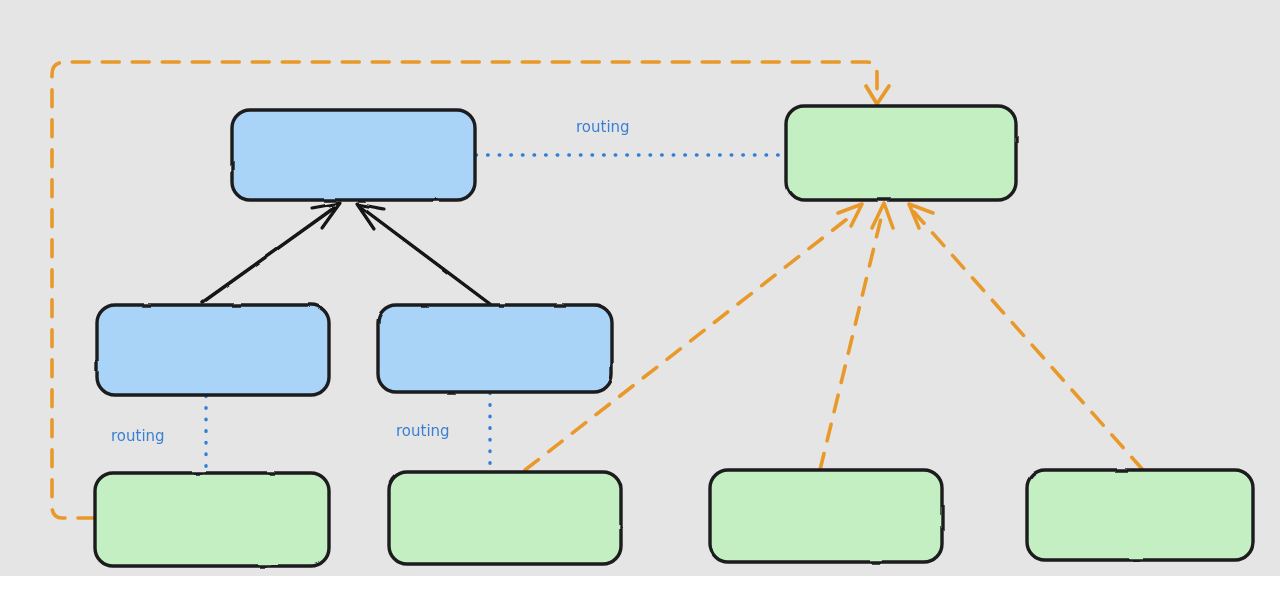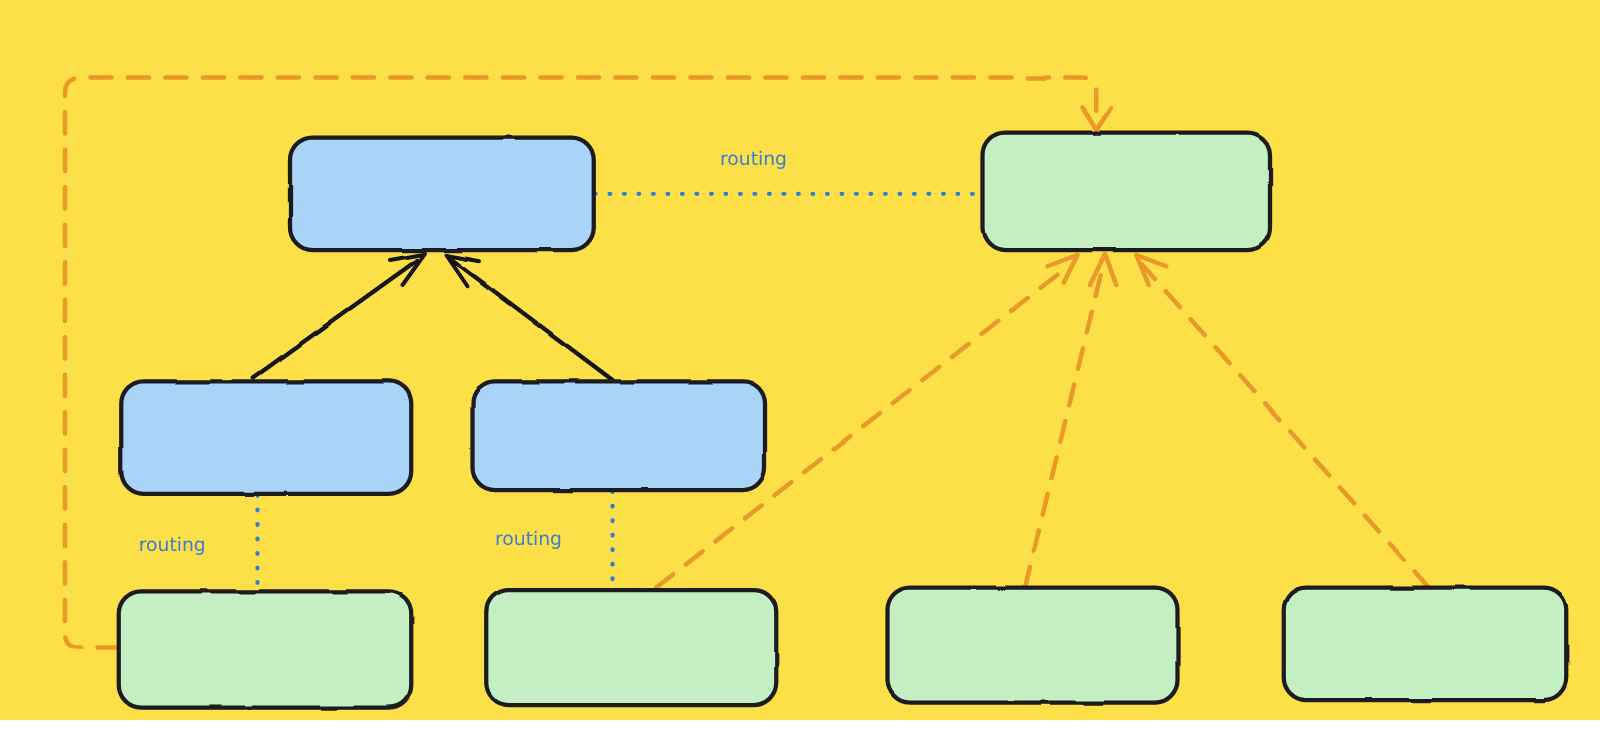--- a/index.html
+++ b/index.html
@@ -1,18 +1,18 @@
 <!DOCTYPE html>
 <html><head>
 <meta charset="utf-8">
 <style>
   html,body{margin:0;padding:0;background:#ffffff;}
   body{width:1280px;height:596px;overflow:hidden;
        font-family:"DejaVu Sans",sans-serif;}
-  #canvas{position:relative;width:1280px;height:576px;background:#fde047;}
+  #canvas{position:relative;width:1280px;height:576px;background:#e5e5e5;}
   svg.layer{position:absolute;left:0;top:0;width:1280px;height:596px;}
   .node{position:absolute;display:flex;align-items:center;justify-content:center;
         box-sizing:border-box;}
   .node .label{position:relative;z-index:2;font-family:"DejaVu Sans",sans-serif;
         font-size:19px;color:#1b1b1f;letter-spacing:.4px;white-space:nowrap;}
   .edge-label{position:absolute;font-family:"DejaVu Sans",sans-serif;font-size:15px;
         color:#3a7fd5;white-space:nowrap;z-index:6;}
 </style>
 </head>
 <body>

